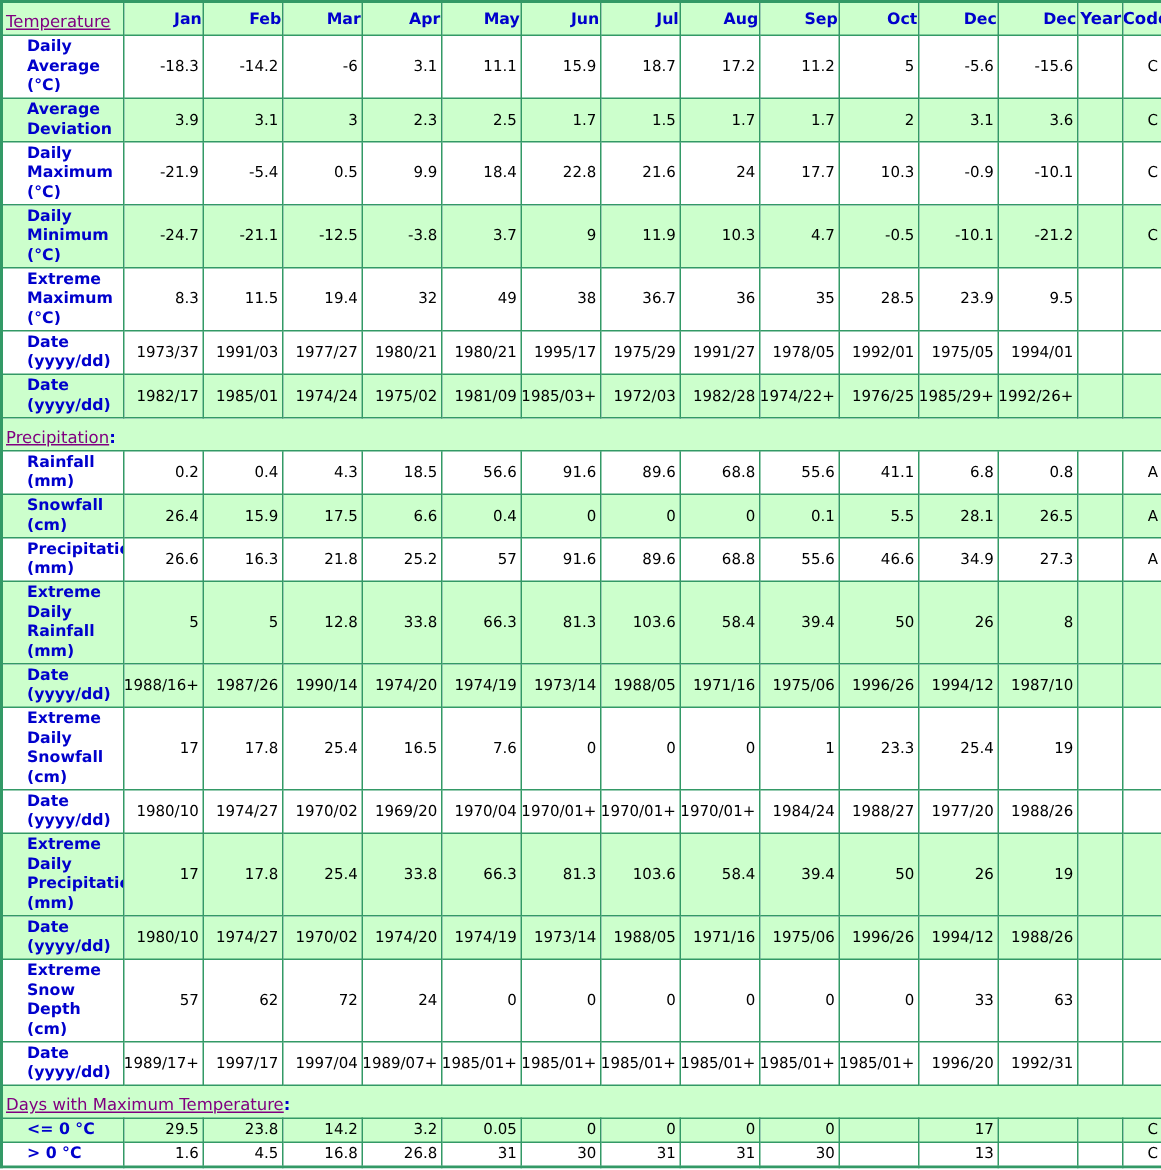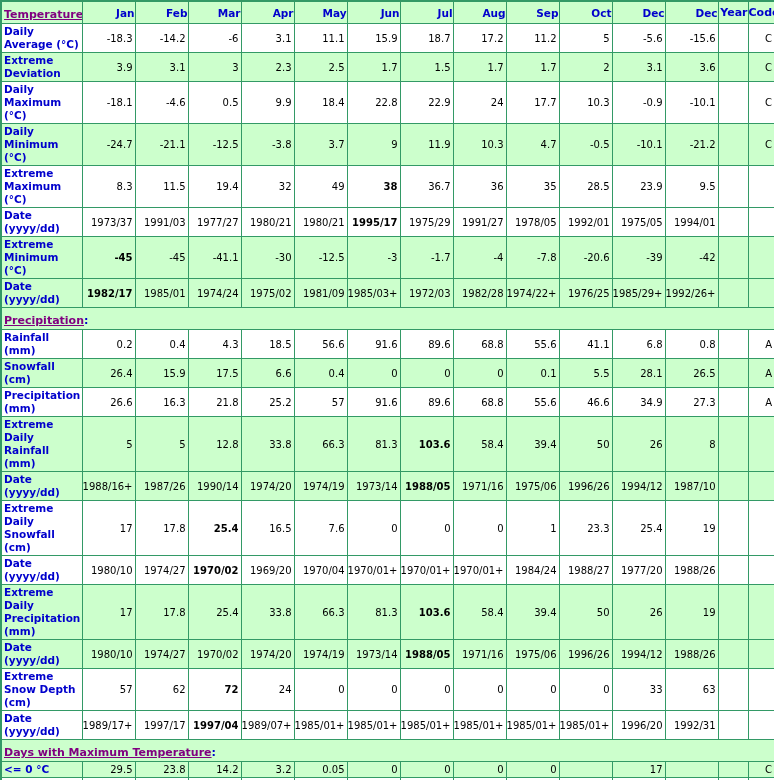--- a/index.html
+++ b/index.html
@@ -4,26 +4,26 @@
 <style>
   html,body{margin:0;padding:0;background:#ffffff;}
   body{width:774px;font-family:"DejaVu Sans","Liberation Sans",sans-serif;}
   table{border-collapse:collapse;table-layout:fixed;width:774px;border:2px solid #339966;}
   td,th{border:1px solid #339966;overflow:hidden;vertical-align:middle;box-sizing:border-box;}
   .green{background:#CCFFCC;}
   .white{background:#ffffff;}
   th.corner{ text-align:left;padding:1px 2px;height:17px;}
   th.month-h,th.yc-h{color:#0000CC;font-weight:bold;font-size:10.5px;text-align:right;padding:1px 0;}
   th.yc-h{font-size:11px;}
-  td.row-label{color:#0000CC;font-weight:bold;font-size:10.5px;text-align:left;padding:1px 2px;line-height:13px;}
+  td.row-label{color:#0000CC;font-weight:bold;font-size:10.5px;text-align:left;padding:1px 16px;line-height:13px;}
   td.num{font-size:10px;color:#000;text-align:right;padding:1px 2px 1px 0;line-height:13px;white-space:nowrap;}
   td.section-cell{padding:1px 2px;height:15px;}
-  .section-label{color:#800080;text-decoration:underline;font-weight:bold;font-size:11px;}
+  .section-label{color:#800080;text-decoration:underline;font-weight:normal;font-size:11px;}
   .colon{color:#0000CC;font-weight:bold;font-size:11px;}
-  .b{font-weight:bold;}
+  .b{font-weight:normal;}
 </style>
 </head>
 <body>
 
 <table id="climate-table">
   <colgroup>
     <col style="width:81px">
     <col style="width:53px">
       <col style="width:53px">
       <col style="width:53px">
@@ -70,45 +70,45 @@
         <td class="num white">18.7</td>
         <td class="num white">17.2</td>
         <td class="num white">11.2</td>
         <td class="num white">5</td>
         <td class="num white">-5.6</td>
         <td class="num white">-15.6</td>
         <td class="num white"></td>
         <td class="num white">C</td>
       </tr>
       <tr>
-        <td class="row-label green">Extreme Deviation</td>
+        <td class="row-label green">Average Deviation</td>
         <td class="num green">3.9</td>
         <td class="num green">3.1</td>
         <td class="num green">3</td>
         <td class="num green">2.3</td>
         <td class="num green">2.5</td>
         <td class="num green">1.7</td>
         <td class="num green">1.5</td>
         <td class="num green">1.7</td>
         <td class="num green">1.7</td>
         <td class="num green">2</td>
         <td class="num green">3.1</td>
         <td class="num green">3.6</td>
         <td class="num green"></td>
         <td class="num green">C</td>
       </tr>
       <tr>
         <td class="row-label white">Daily Maximum (°C)</td>
-        <td class="num white">-18.1</td>
-        <td class="num white">-4.6</td>
+        <td class="num white">-21.9</td>
+        <td class="num white">-5.4</td>
         <td class="num white">0.5</td>
         <td class="num white">9.9</td>
         <td class="num white">18.4</td>
         <td class="num white">22.8</td>
-        <td class="num white">22.9</td>
+        <td class="num white">21.6</td>
         <td class="num white">24</td>
         <td class="num white">17.7</td>
         <td class="num white">10.3</td>
         <td class="num white">-0.9</td>
         <td class="num white">-10.1</td>
         <td class="num white"></td>
         <td class="num white">C</td>
       </tr>
       <tr>
         <td class="row-label green">Daily Minimum (°C)</td>
@@ -155,37 +155,20 @@
         <td class="num white">1975/29</td>
         <td class="num white">1991/27</td>
         <td class="num white">1978/05</td>
         <td class="num white">1992/01</td>
         <td class="num white">1975/05</td>
         <td class="num white">1994/01</td>
         <td class="num white"></td>
         <td class="num white"></td>
       </tr>
       <tr>
-        <td class="row-label green">Extreme Minimum (°C)</td>
-        <td class="num green b">-45</td>
-        <td class="num green">-45</td>
-        <td class="num green">-41.1</td>
-        <td class="num green">-30</td>
-        <td class="num green">-12.5</td>
-        <td class="num green">-3</td>
-        <td class="num green">-1.7</td>
-        <td class="num green">-4</td>
-        <td class="num green">-7.8</td>
-        <td class="num green">-20.6</td>
-        <td class="num green">-39</td>
-        <td class="num green">-42</td>
-        <td class="num green"></td>
-        <td class="num green"></td>
-      </tr>
-      <tr>
         <td class="row-label green">Date (yyyy/dd)</td>
         <td class="num green b">1982/17</td>
         <td class="num green">1985/01</td>
         <td class="num green">1974/24</td>
         <td class="num green">1975/02</td>
         <td class="num green">1981/09</td>
         <td class="num green">1985/03+</td>
         <td class="num green">1972/03</td>
         <td class="num green">1982/28</td>
         <td class="num green">1974/22+</td>

